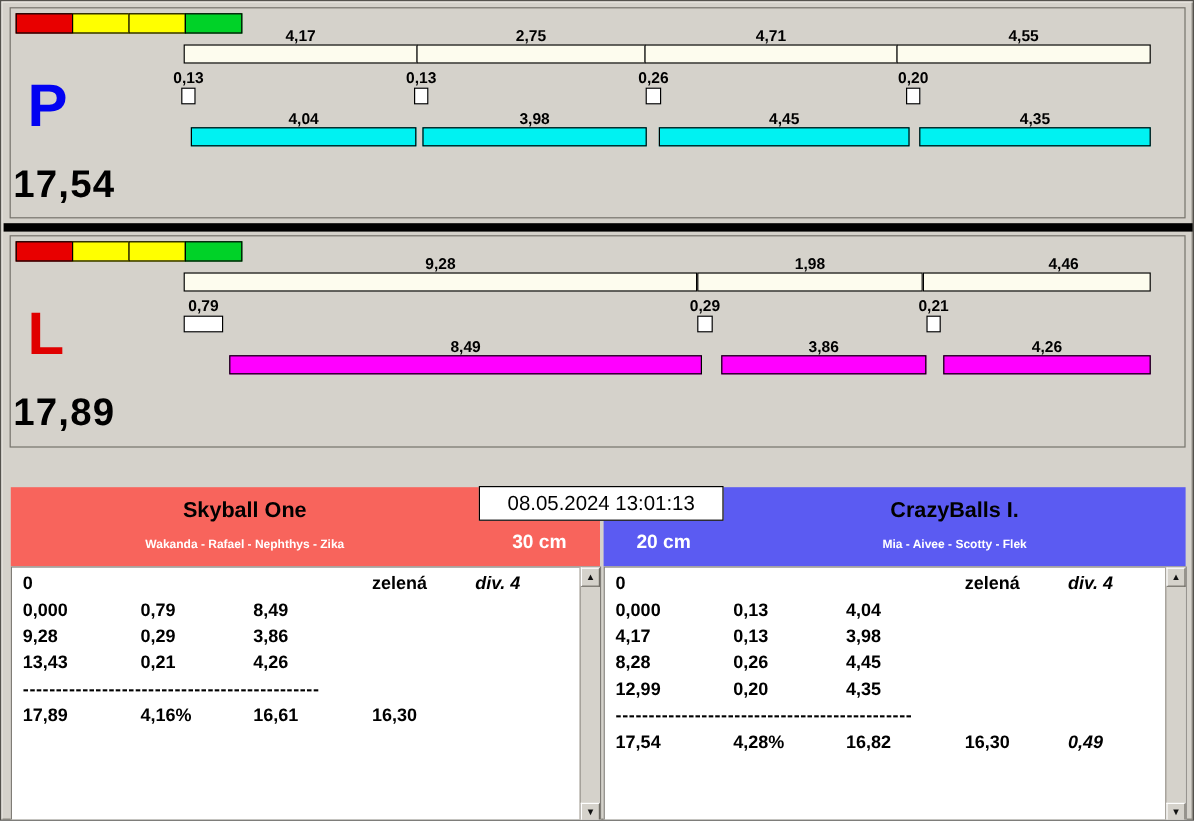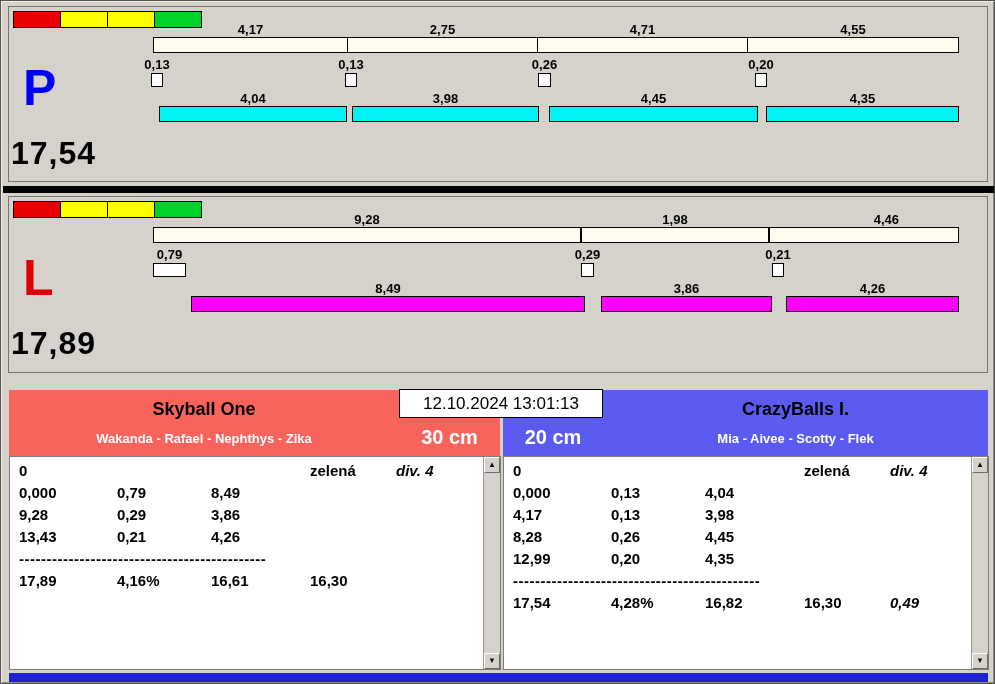--- a/index.html
+++ b/index.html
@@ -26,33 +26,33 @@
   .run-bars{ top:99px; }
 
   .bar-label{ position:absolute; top:0; font-size:13px; font-weight:bold; color:#000; text-align:center; white-space:nowrap; }
   .tbar,.run-bar{ position:absolute; top:0; height:16px; border:1px solid #000; }
   .cross-box{ position:absolute; top:0; height:14px; border:1px solid #000; background:#fff; }
 
   .lane-letter{ position:absolute; left:14px; top:56px; font-size:50px; font-weight:bold; line-height:1; }
   .lane-total{ position:absolute; left:2px; top:128px; font-size:32px; font-weight:bold; color:#000; letter-spacing:1px; }
 
   
-  .footer{ position:absolute; inset:0; pointer-events:none; }
+  .footer{ position:absolute; inset:0; pointer-events:none;margin-top:16px; }
   .footer > *{ pointer-events:auto; }
 
   .team-header{ position:absolute; top:389px; height:66px; }
   .th-left{ left:8px; width:491px; }
   .th-right{ left:502px; width:485px; }
   .team-name{ position:absolute; top:8px; height:22px; line-height:22px; font-size:18px; font-weight:bold; color:#000; text-align:center; }
   .tn-left{ left:0; width:390px; }
   .tn-right{ left:100px; width:385px; }
-  .team-dogs{ position:absolute; top:41px; height:16px; line-height:16px; font-size:13px; font-weight:bold; color:#fff; text-align:center; }
+  .team-dogs{ position:absolute; top:41px; height:16px; line-height:16px; font-size:10px; font-weight:bold; color:#fff; text-align:center; }
   .td-left{ left:0; width:390px; }
   .td-right{ left:100px; width:385px; }
-  .height-label{ position:absolute; top:33px; height:28px; line-height:28px; font-size:20px; font-weight:bold; color:#fff; text-align:center; }
+  .height-label{ position:absolute; top:33px; height:28px; line-height:28px; font-size:16px; font-weight:bold; color:#fff; text-align:center; }
   .hl-left{ left:390px; width:101px; }
   .hl-right{ left:0; width:100px; }
 
   .datetime-box{ position:absolute; left:398px; top:388px; width:204px; height:29px; background:#fff;
                  border:1px solid #000; text-align:center; line-height:27px; font-size:17px; color:#000; }
 
   .result-box{ position:absolute; top:455px; height:214px; background:#fff; border:1px solid #7f7c76; }
   .rb-left{ left:8px; width:492px; }
   .rb-right{ left:502px; width:486px; }
   .result-body{ position:absolute; left:0; top:3px; right:17px; bottom:0; overflow:hidden; }
@@ -171,21 +171,21 @@
       <div class="team-dogs td-left">Wakanda - Rafael - Nephthys - Zika</div>
       <div class="height-label hl-left">30 cm</div>
     </div>
 
     <div class="team-header th-right" style="background: rgb(91, 91, 242);">
       <div class="height-label hl-right">20 cm</div>
       <div class="team-name tn-right">CrazyBalls I.</div>
       <div class="team-dogs td-right">Mia - Aivee - Scotty - Flek</div>
     </div>
 
-    <div class="datetime-box">12.10.2024 13:01:13</div>
+    <div class="datetime-box">08.05.2024 13:01:13</div>
 
     <div class="result-box rb-left">
       <div class="result-body">
           <div class="trow">
             <span class="tcell col0">0</span>
             <span class="tcell col3">zelená</span>
             <span class="tcell col4">div. 4</span>
           </div>
           <div class="trow">
             <span class="tcell col0">0,000</span>

